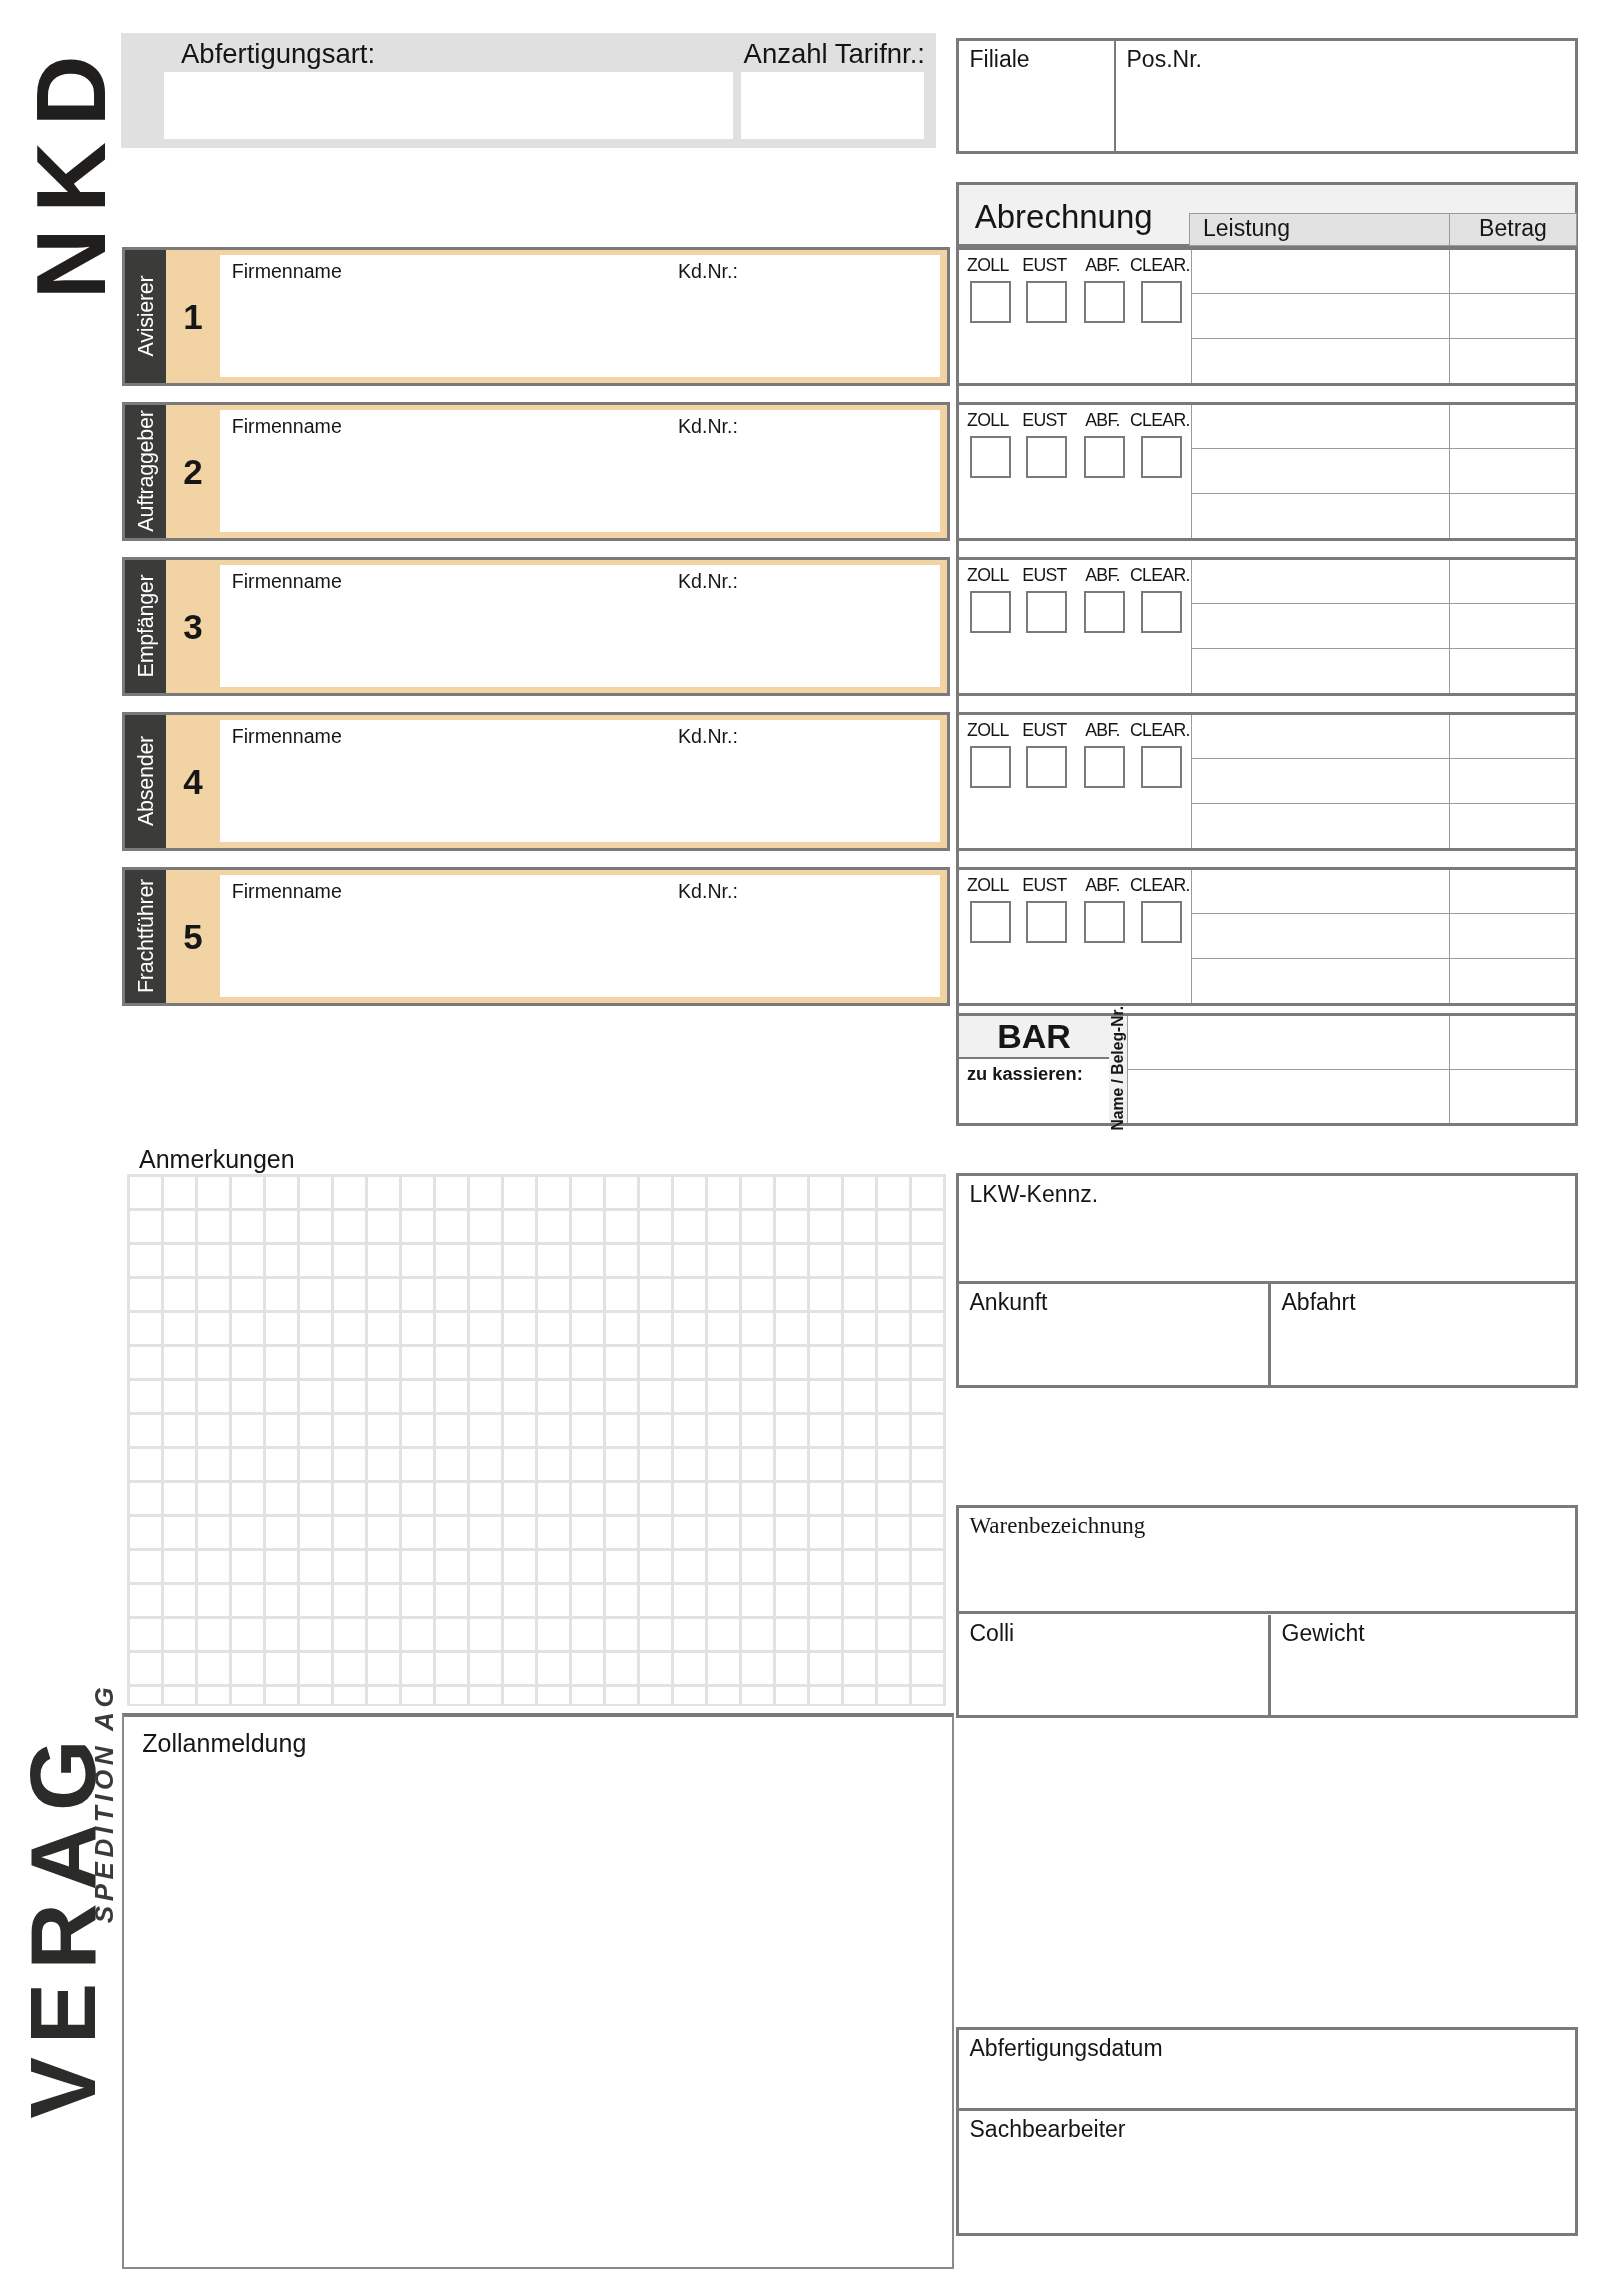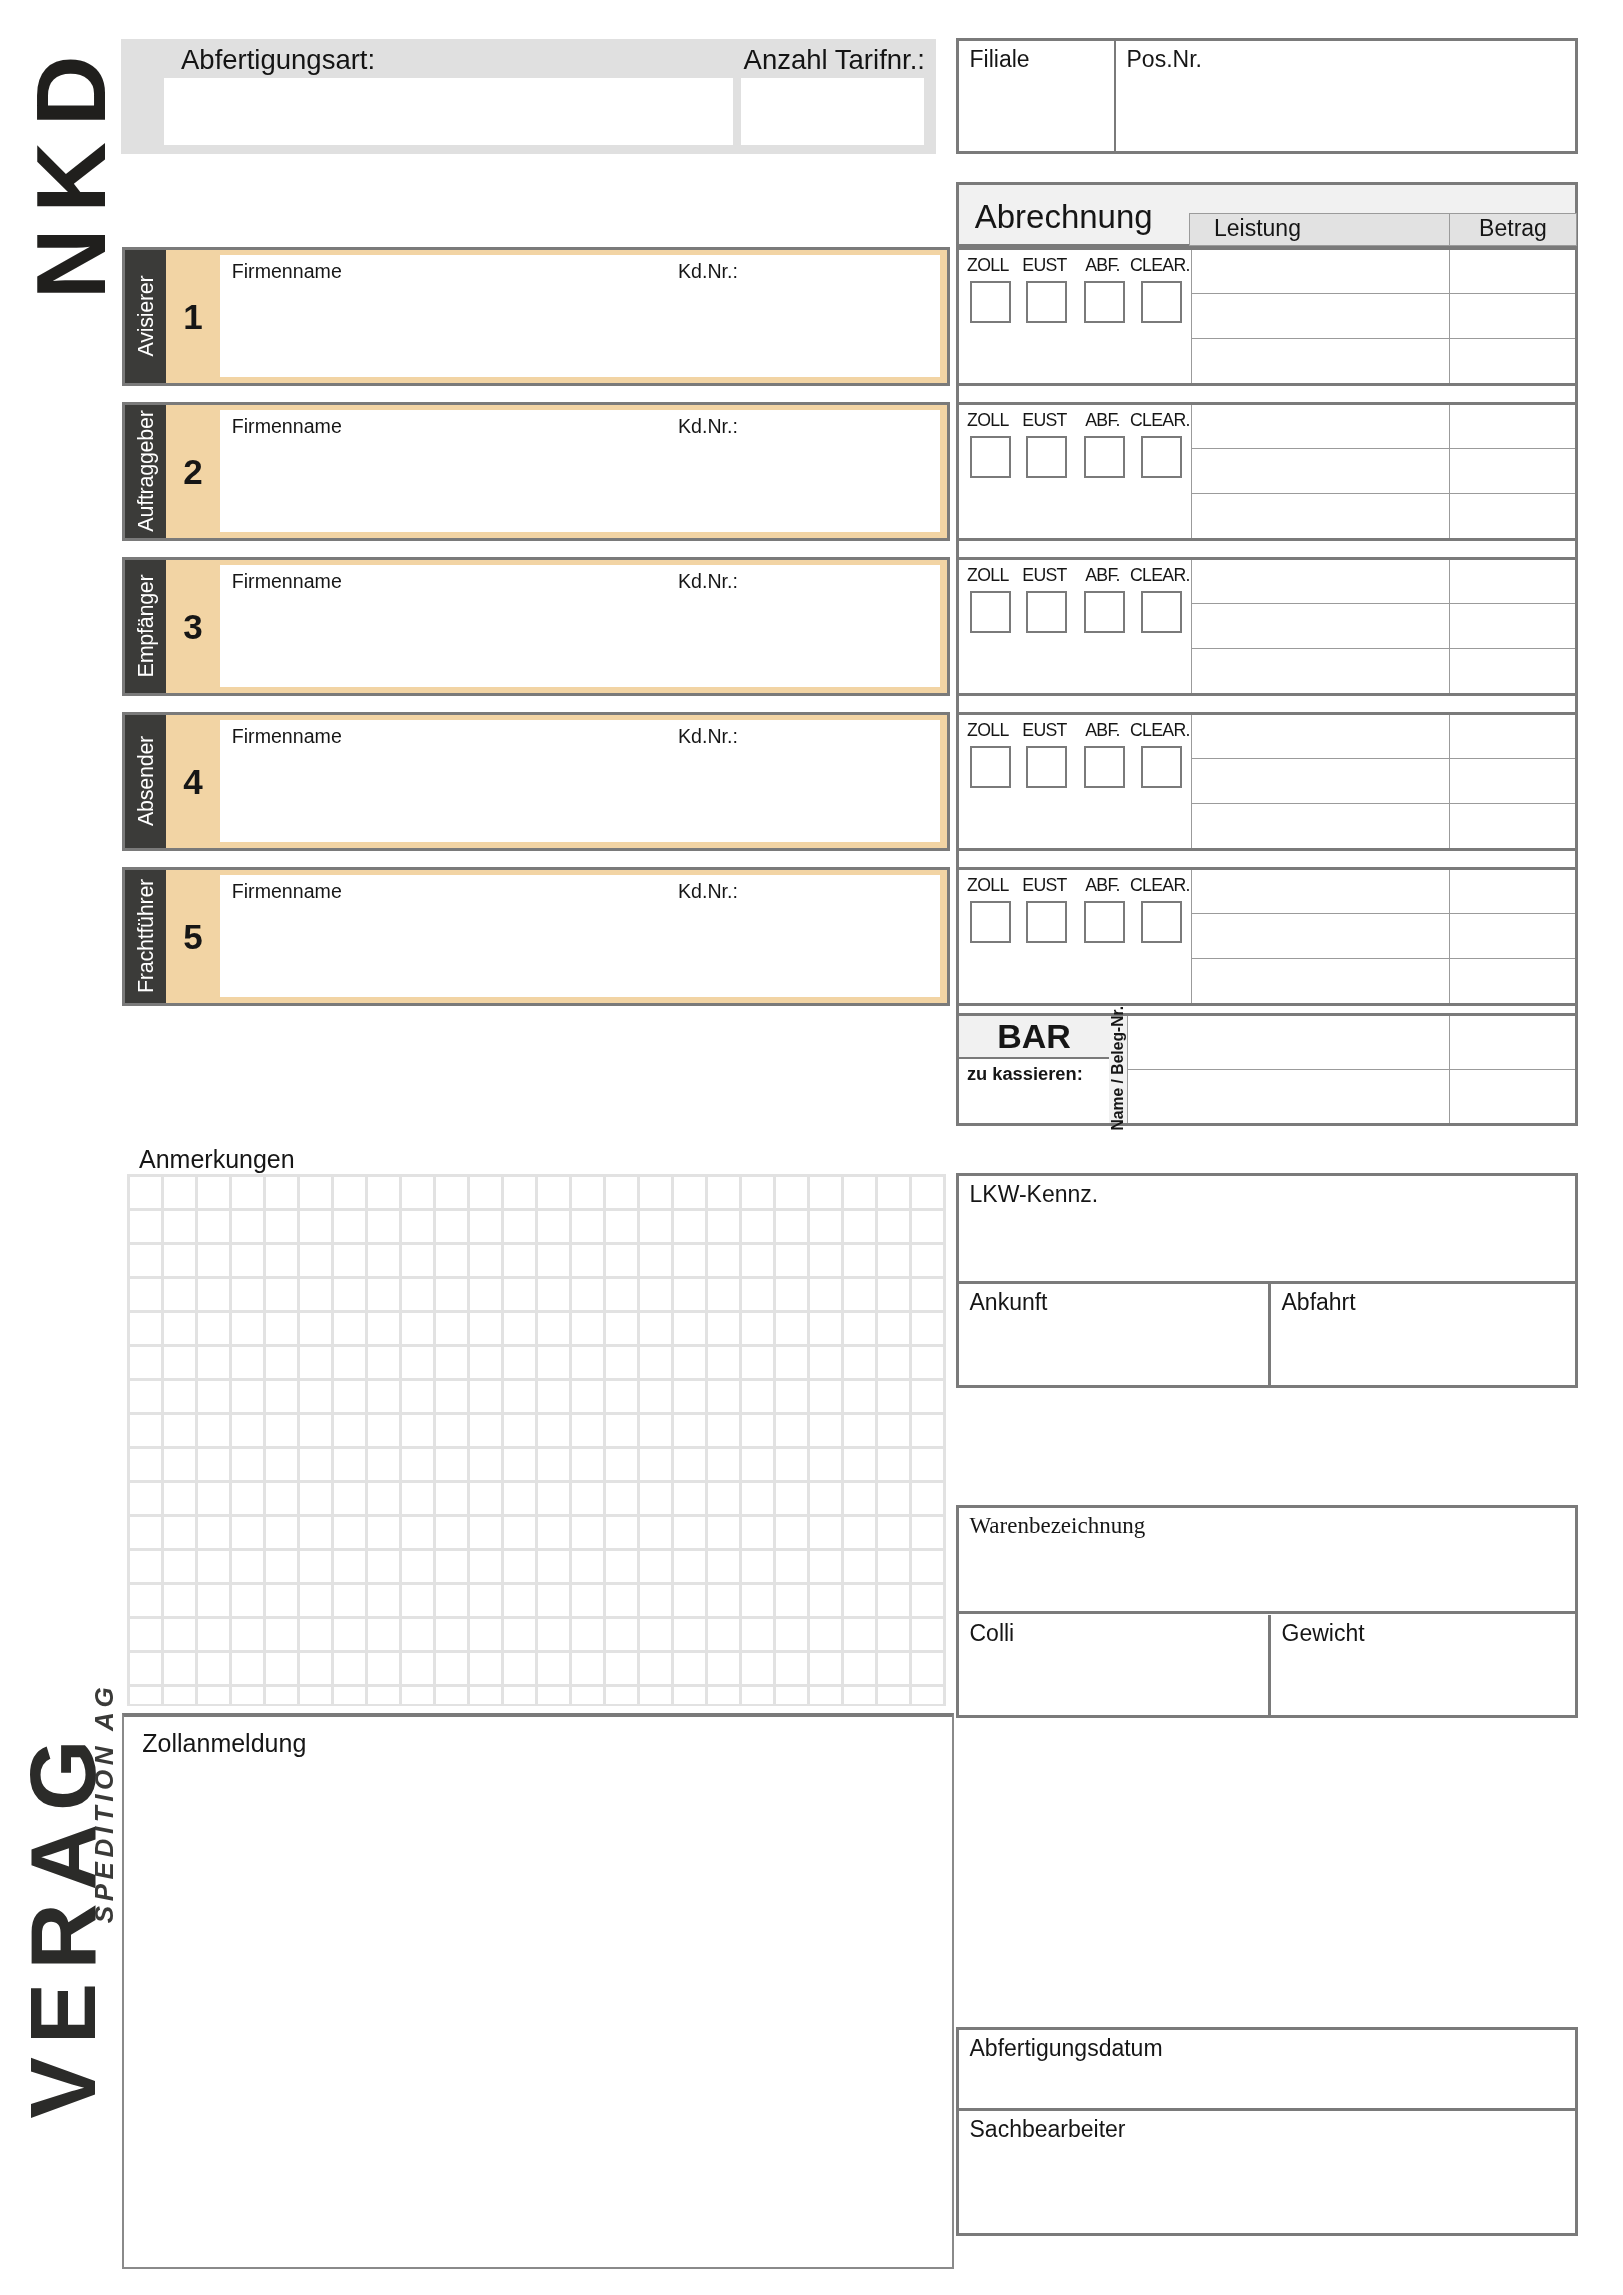--- a/index.html
+++ b/index.html
@@ -2,36 +2,36 @@
 <html style="--accent: #F2D4A4; --dark: #3B3B39; --bd: #7A7A7A; --thin: #9B9B9B; --panel: #E0E0E0; --hdr: #F1F1F1; --sub: #E2E2E2; --grid: #E2E2E2;font-size:10.5px"><head>
 <meta charset="utf-8">
 <style>
   html,body{margin:0;padding:0;background:#fff;}
   body{width:1623px;height:2295px;position:relative;font-family:"Liberation Sans",sans-serif;color:#161616;}
   .abs{position:absolute;box-sizing:border-box;}
   .rot{transform:rotate(-90deg);transform-origin:center center;display:flex;align-items:center;justify-content:center;white-space:nowrap;}
 
   
   #nkd-logo{left:-60px;top:137px;width:262px;height:65px;font-size:98px;font-weight:bold;letter-spacing:15.7px;color:#201f1d;line-height:65px;}
-  #top-panel{left:121px;top:39px;width:815px;height:115px;background:var(--panel);}
+  #top-panel{left:121px;top:33px;width:815px;height:115px;background:var(--panel);}
   .top-label{position:absolute;top:5.2px;font-size:27.5px;color:#141414;}
   .top-input{position:absolute;top:39px;height:67px;background:#fff;}
   #filiale-box{left:956px;top:38px;width:622px;height:116px;border:3.9px solid var(--bd);background:#fff;}
   #filiale-cell{position:absolute;left:0;top:0;bottom:0;width:155px;border-right:2px solid var(--bd);}
   #posnr-cell{position:absolute;left:157px;top:0;bottom:0;right:0;padding-left:8px;}
   .cell-lbl{position:absolute;left:10.5px;top:5.2px;font-size:23px;}
 
   
   .vframe{width:3.3px;background:var(--bd);top:247px;height:879px;}
 
   
   #abr-header{left:956px;top:182px;width:622px;height:65px;border:3.3px solid var(--bd);background:var(--hdr);}
   #abr-title{position:absolute;left:15.7px;top:13px;font-size:33px;}
   .colhdr{position:absolute;top:27.5px;height:31px;background:var(--sub);border:1.3px solid var(--thin);font-size:23px;line-height:28px;}
-  #hdr-leistung{left:230px;width:260px;padding-left:24px;}
+  #hdr-leistung{left:230px;width:260px;padding-left:13px;}
   #hdr-betrag{left:490px;width:126px;text-align:center;}
 
   
   .row{left:122px;width:828px;height:139px;border:3.3px solid var(--bd);background:var(--accent);}
   .t1{top:247px}.t2{top:402px}.t3{top:557px}.t4{top:712px}.t5{top:867px}
   .strip{position:absolute;left:0;top:0;bottom:0;width:41px;background:var(--dark);}
   .rlabel{position:absolute;left:-46px;top:53px;width:133px;height:26px;color:#fff;font-size:21.6px;letter-spacing:-0.3px;}
   .num{position:absolute;left:41px;top:0;width:54px;height:133px;display:flex;align-items:center;justify-content:center;font-size:35px;font-weight:bold;}
   .fbox{position:absolute;left:95px;top:5.2px;width:720px;height:122px;background:#fff;}
   .fn{position:absolute;left:11.8px;top:5.2px;font-size:19.6px;}

